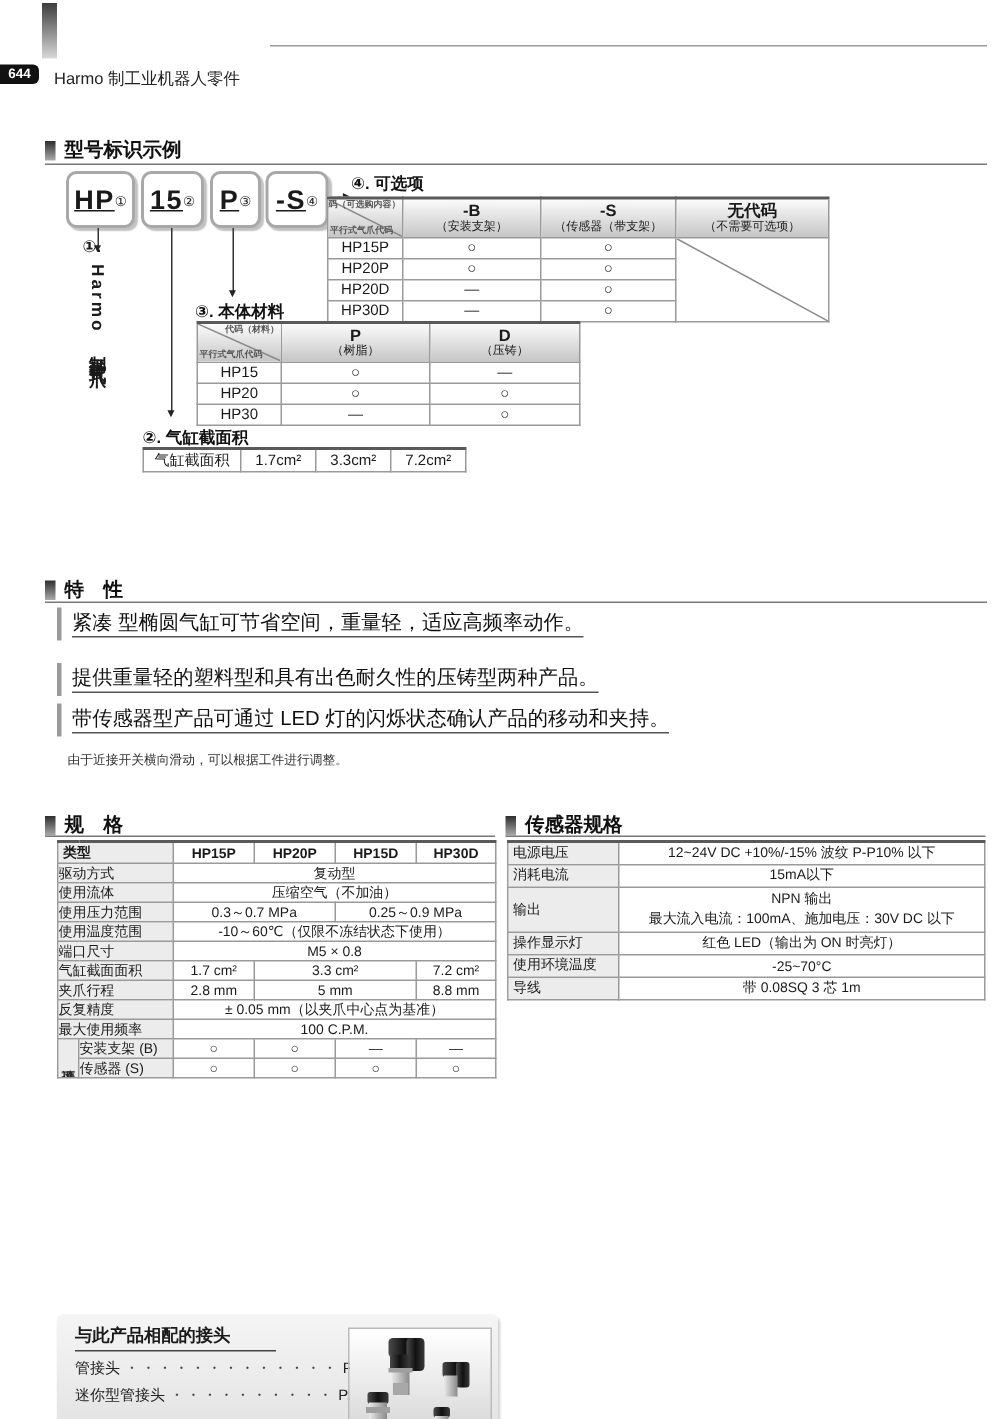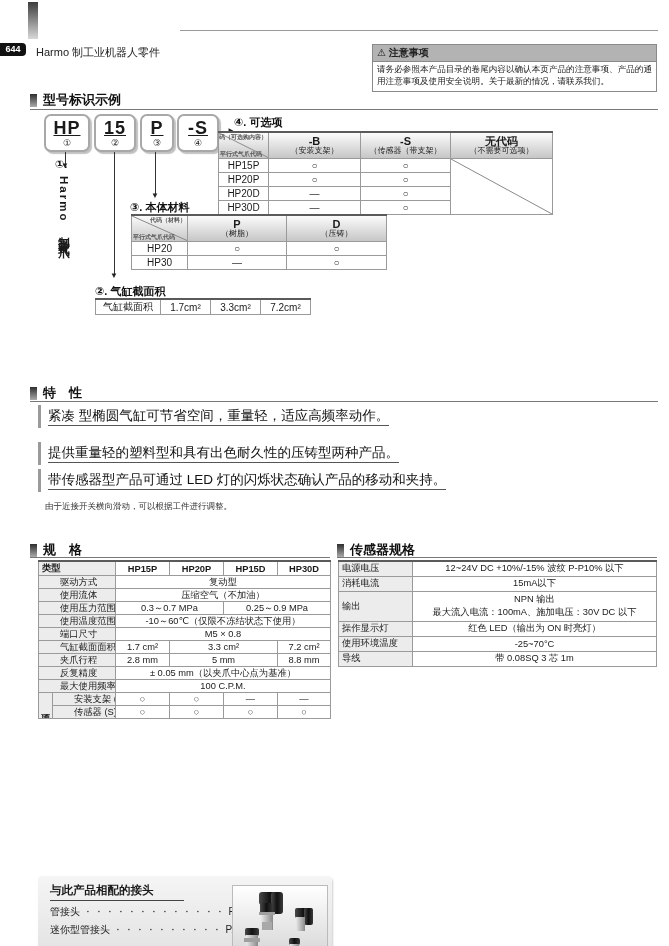--- a/index.html
+++ b/index.html
@@ -26,21 +26,21 @@
     padding:1px 4px; border-bottom:1px solid #8a8a8a; }
   .notice-body { font-size:8.6px; line-height:1.38; padding:2px 4px 3px 4px; color:#222; }
 
   
   .sec-head { display:flex; align-items:center; gap:6px; font-size:13px; font-weight:bold; color:#111; }
   .sec-square { width:7px; height:13px; background:linear-gradient(#2e2e2e,#aaa); flex:none; }
   .sec-line { height:1px; background:#777; }
 
   
   .mbox { top:114px; height:38px; background:#fff; border:2px solid #a8a8a8; border-radius:7px;
-    box-shadow:2px 2px 1px #c2c2c2; display:flex; flex-direction:column; align-items:center;
+    box-shadow:2px 2px 1px #c2c2c2; display:flex; align-items:center;
     justify-content:center; }
   .mbox .code { font-size:18px; font-weight:800; text-decoration:underline; line-height:1; letter-spacing:1px; }
   .mbox .num { font-size:9px; line-height:1; margin-top:2px; color:#222; }
 
   .vline { width:1px; background:#333; position:absolute; }
   .hline { height:1px; background:#333; position:absolute; }
   .ah { position:absolute; font-size:8px; color:#222; line-height:1; }
 
   .brand-num { left:55px; top:158px; font-size:11px; font-weight:bold; }
   .brand-vert { left:56px; top:176px; height:130px; writing-mode:vertical-rl;
@@ -60,21 +60,21 @@
   td.sym { font-size:10px; color:#333; }
 
   .diag { position:relative; padding:0; }
   .diag svg, .diagcell svg { position:absolute; left:0; top:0; width:100%; height:100%; }
   .diag-top { position:absolute; right:1px; top:1px; font-size:6px; color:#555; line-height:1; }
   .diag-bottom { position:absolute; left:1px; bottom:1px; font-size:6px; color:#555; line-height:1; }
   .diagcell { position:relative; padding:0; }
 
   
   .spec td { height:13px; font-size:9.3px; line-height:1.1; }
-  .spec td.lbl { background:#ececec; text-align:left; padding-left:21px; }
+  .spec td.lbl { background:#ececec; text-align:left; padding-left:0; }
   .spec th { height:13px; font-size:9.3px; }
   .spec th.lbl { background:#ececec; text-align:left; padding-left:3px; }
   .vcell { writing-mode:vertical-rl; text-orientation:upright; font-size:8px; padding:0;
     background:#ececec; letter-spacing:0; line-height:1; }
   .sensor td { height:15px; font-size:9.3px; }
   .sensor td.lbl { background:#ececec; text-align:left; padding-left:3px;margin-left:43px; }
   .twolines { white-space:normal; }
   .twolines div { line-height:1.35; }
 
   
@@ -95,24 +95,20 @@
 </head>
 <body>
 
 <div class="page">
 
   <div class="abs grad-bar"></div>
   <div class="abs title-line"></div>
   <div class="abs page-tab">644</div>
   <div class="abs subtitle">Harmo 制工业机器人零件</div>
 
-  <div class="abs notice">
-    <div class="notice-head"><span>⚠</span> <span>注意事项</span></div>
-    <div class="notice-body">请务必参照本产品目录的卷尾内容以确认本页产品的注意事项、产品的通用注意事项及使用安全说明。关于最新的情况，请联系我们。</div>
-  </div>
 
   <div class="abs sec-head" style="left:30px; top:91px;">
     <span class="sec-square"></span>
     <span>型号标识示例</span>
   </div>
   <div class="abs sec-line" style="left:30px; top:109px; width:628px;"></div>
 
   <div class="abs mbox" style="left:44px; width:46px;">
     <span class="code">HP</span>
     <span class="num">①</span>
@@ -219,20 +215,25 @@
       <th>
             <div class="hcode">P</div>
             <div class="hsub">（树脂）</div>
           </th>
       <th>
             <div class="hcode">D</div>
             <div class="hsub">（压铸）</div>
           </th>
     </tr>
     <tr style="height:14px;">
+      <td class="model-cell">HP15</td>
+      <td class="sym">○</td>
+      <td class="sym">—</td>
+    </tr>
+    <tr style="height:14px;">
       <td class="model-cell">HP20</td>
       <td class="sym">○</td>
       <td class="sym">○</td>
     </tr>
     <tr style="height:14px;">
       <td class="model-cell">HP30</td>
       <td class="sym">—</td>
       <td class="sym">○</td>
     </tr>
   </tbody>

